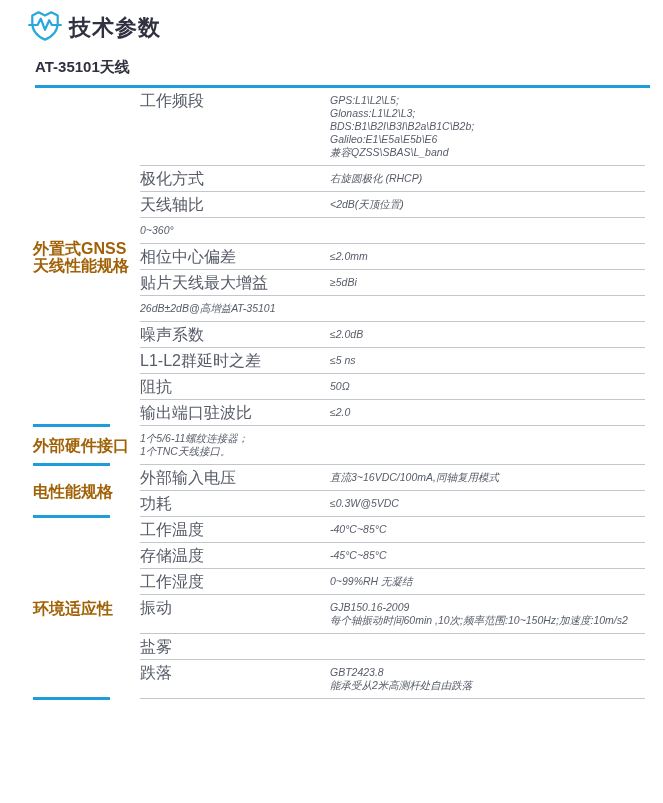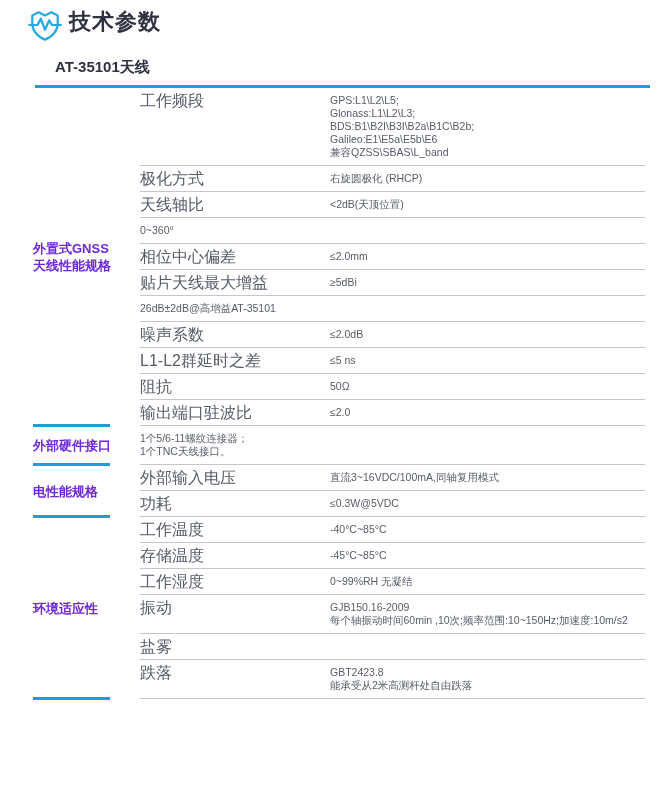--- a/index.html
+++ b/index.html
@@ -1,33 +1,33 @@
 <!DOCTYPE html>
 <html><head>
 <meta charset="utf-8">
 <style>
   * { margin:0; padding:0; box-sizing:border-box; }
   html,body { width:663px; height:803px; background:#ffffff; overflow:hidden;
     font-family:"Liberation Sans","DejaVu Sans",sans-serif; }
-  .header { display:flex; align-items:flex-start; gap:7px; margin:7px 0 0 28px; }
+  .header { display:flex; align-items:flex-end; gap:7px; margin:7px 0 0 28px; }
   .shield-icon { width:34px; height:36px; flex:0 0 auto; }
   .page-title { font-size:22px; font-weight:bold; color:#2f3040; letter-spacing:1px; }
-  .subtitle { margin:15px 0 0 55px; font-size:15px; font-weight:bold; color:#2f3040; }
+  .subtitle { margin:15px 0 0 35px; font-size:15px; font-weight:bold; color:#2f3040; }
   .top-rule { margin:8px 0 0 35px; width:615px; height:3px; background:#1d9dd9; }
   main { margin-left:33px; width:612px; }
   section.spec-section { display:flex; position:relative; }
   .side { width:107px; flex:0 0 auto; position:relative;
     display:flex; flex-direction:column; justify-content:center; }
-  .side-label { font-size:13px; font-weight:bold; color:#6d28d9; line-height:17px; }
+  .side-label { font-size:16px; font-weight:bold; color:#a16207; line-height:17px; }
   .side-rule { position:absolute; bottom:-1px; left:0; width:77px; height:3px; background:#1d9dd9; }
   .rows { flex:1 1 auto; }
   .row { display:flex; border-bottom:1px solid #c5c6cb; padding:6px 0; }
   .row-name { width:190px; flex:0 0 auto; padding-right:10px;
     font-size:16px; color:#575c69; line-height:13px; }
-  .row-value { flex:1 1 auto; font-size:10.5px; color:#575c69; line-height:13px; }
+  .row-value { flex:1 1 auto; font-size:10.5px; color:#575c69; line-height:13px;font-style:italic; }
   .row.full .row-value { width:100%; }
 </style>
 </head>
 <body>
 
 <div class="header">
   <svg class="shield-icon" viewBox="0 0 32 34" fill="none" xmlns="http://www.w3.org/2000/svg">
     <path d="M4 8 L10 5 L16 8 L22 5 L28 8 L28 15 C28 22.5 23 27.7 16 30.8 C9 27.7 4 22.5 4 15 Z" stroke="#29a8e0" stroke-width="2.1" stroke-linejoin="round"></path>
     <polyline points="1,17 9,17 12,11 16,21.5 20,12.5 22.5,17 31,17" stroke="#29a8e0" stroke-width="2.1" stroke-linecap="round" stroke-linejoin="round"></polyline>
   </svg>

